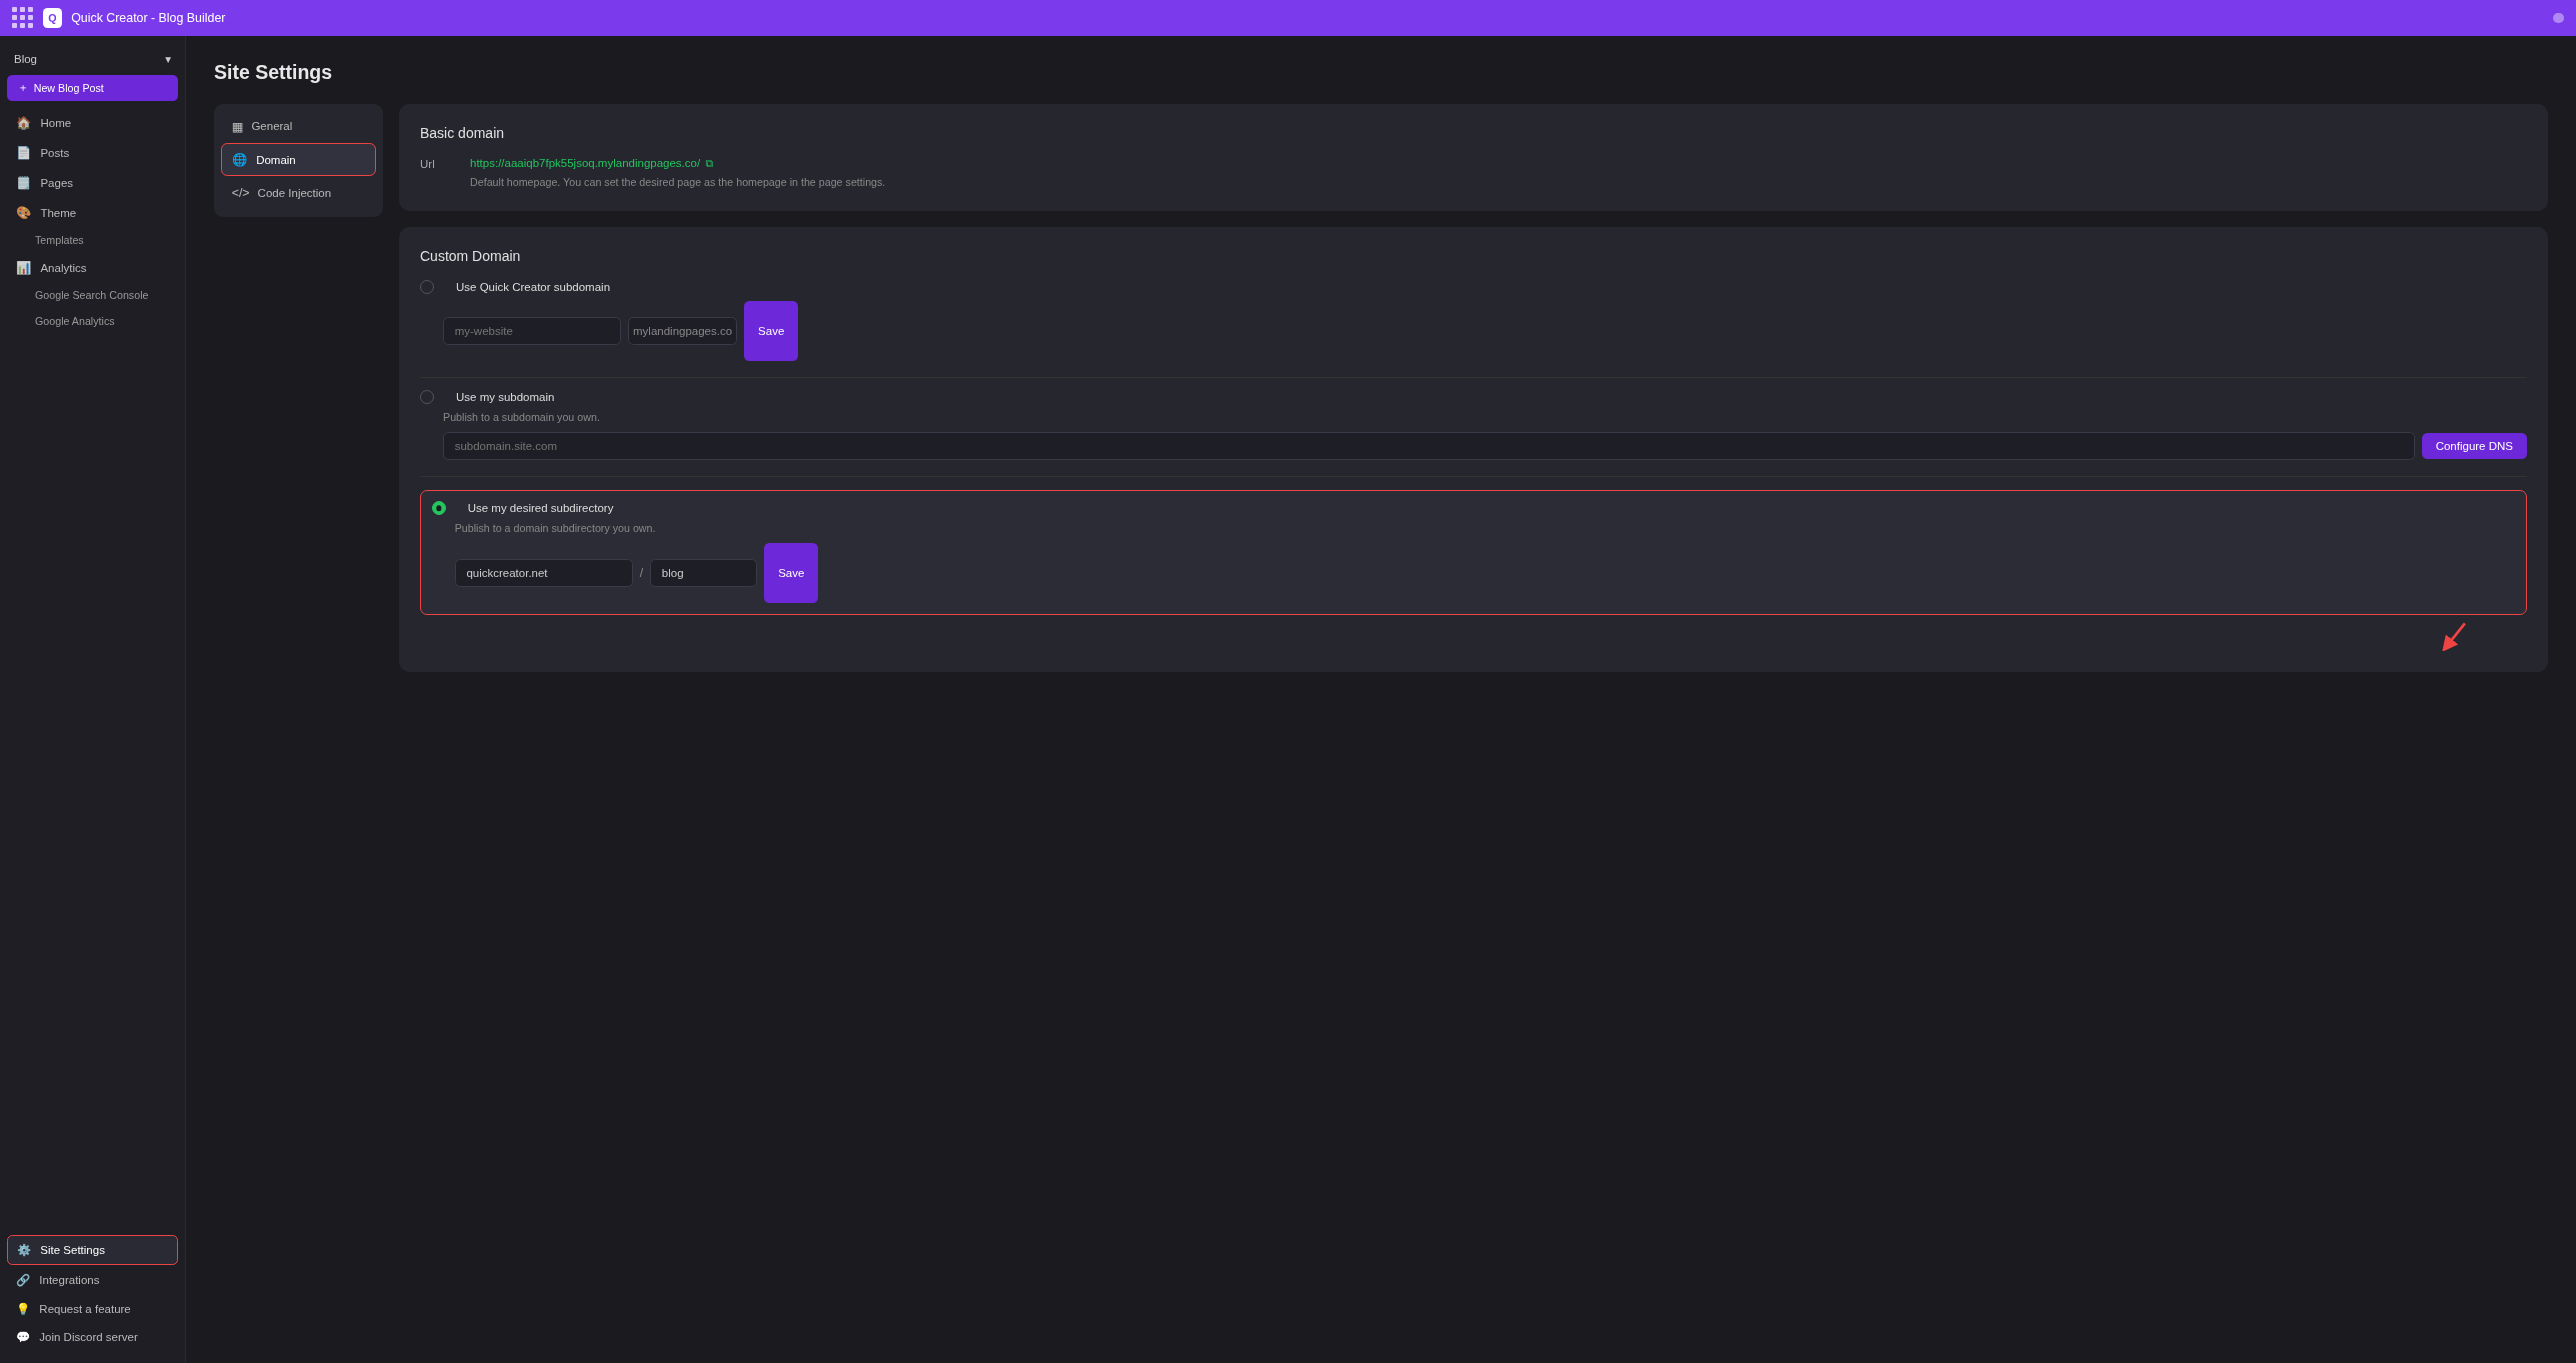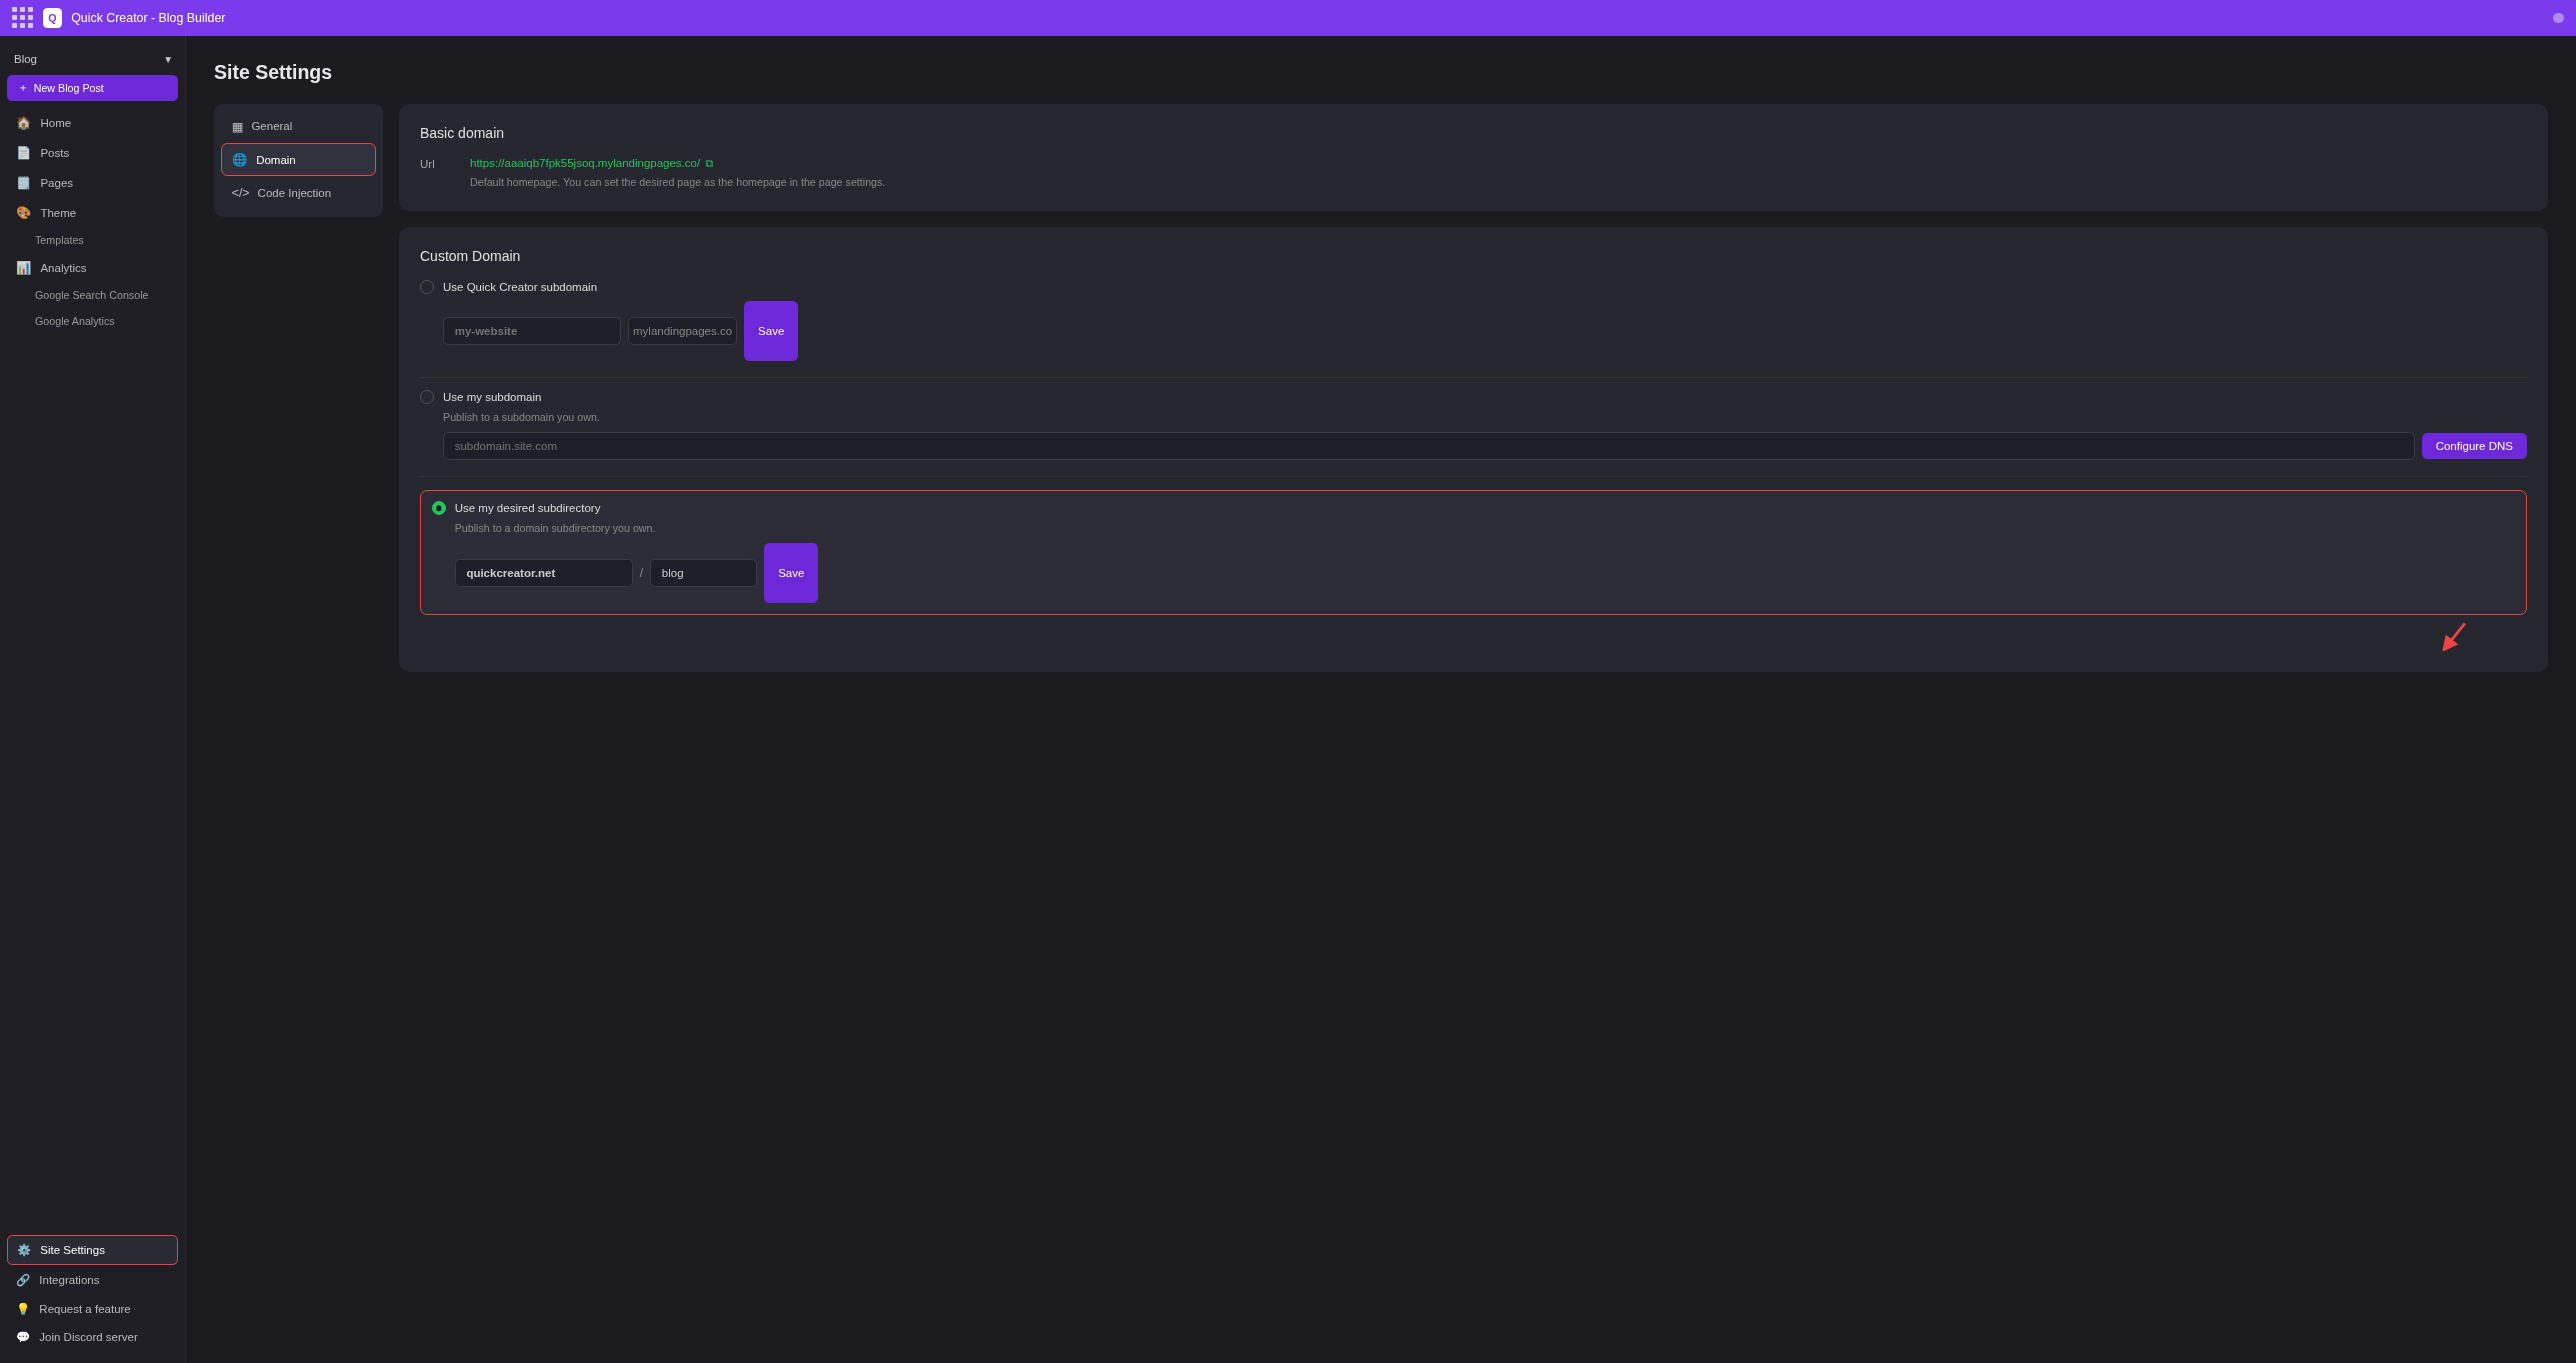--- a/index.html
+++ b/index.html
@@ -232,21 +232,21 @@
       line-height: 1.5;
     }
 
     
     .custom-domain-section { margin-bottom: 16px; }
     .custom-domain-section:last-child { margin-bottom: 0; }
 
     .option-row {
       display: flex;
       align-items: center;
-      gap: 9px;
+      gap: 22px;
       margin-bottom: 7px;
     }
     .radio-circle {
       width: 14px; height: 14px;
       border-radius: 50%;
       border: 1.8px solid #555;
       background: transparent;
       flex-shrink: 0;
     }
     .radio-circle.checked {
@@ -282,21 +282,21 @@
     }
     .domain-input {
       background: #1e1e26;
       border: 0.9px solid #3a3a48;
       border-radius: 5.3px;
       color: #ccc;
       font-size: 11.5px;
       padding: 7px 10.7px;
       outline: none;
     }
-    .domain-input.wide { width: 178px; font-weight: bold; }
+    .domain-input.wide { width: 178px; }
     .domain-input.full { flex: 1; }
     .domain-suffix {
       background: #1e1e26;
       border: 0.9px solid #3a3a48;
       border-radius: 5.3px;
       color: #888;
       font-size: 11.5px;
       padding: 7px 4px;
     }
     .slash-sep {

